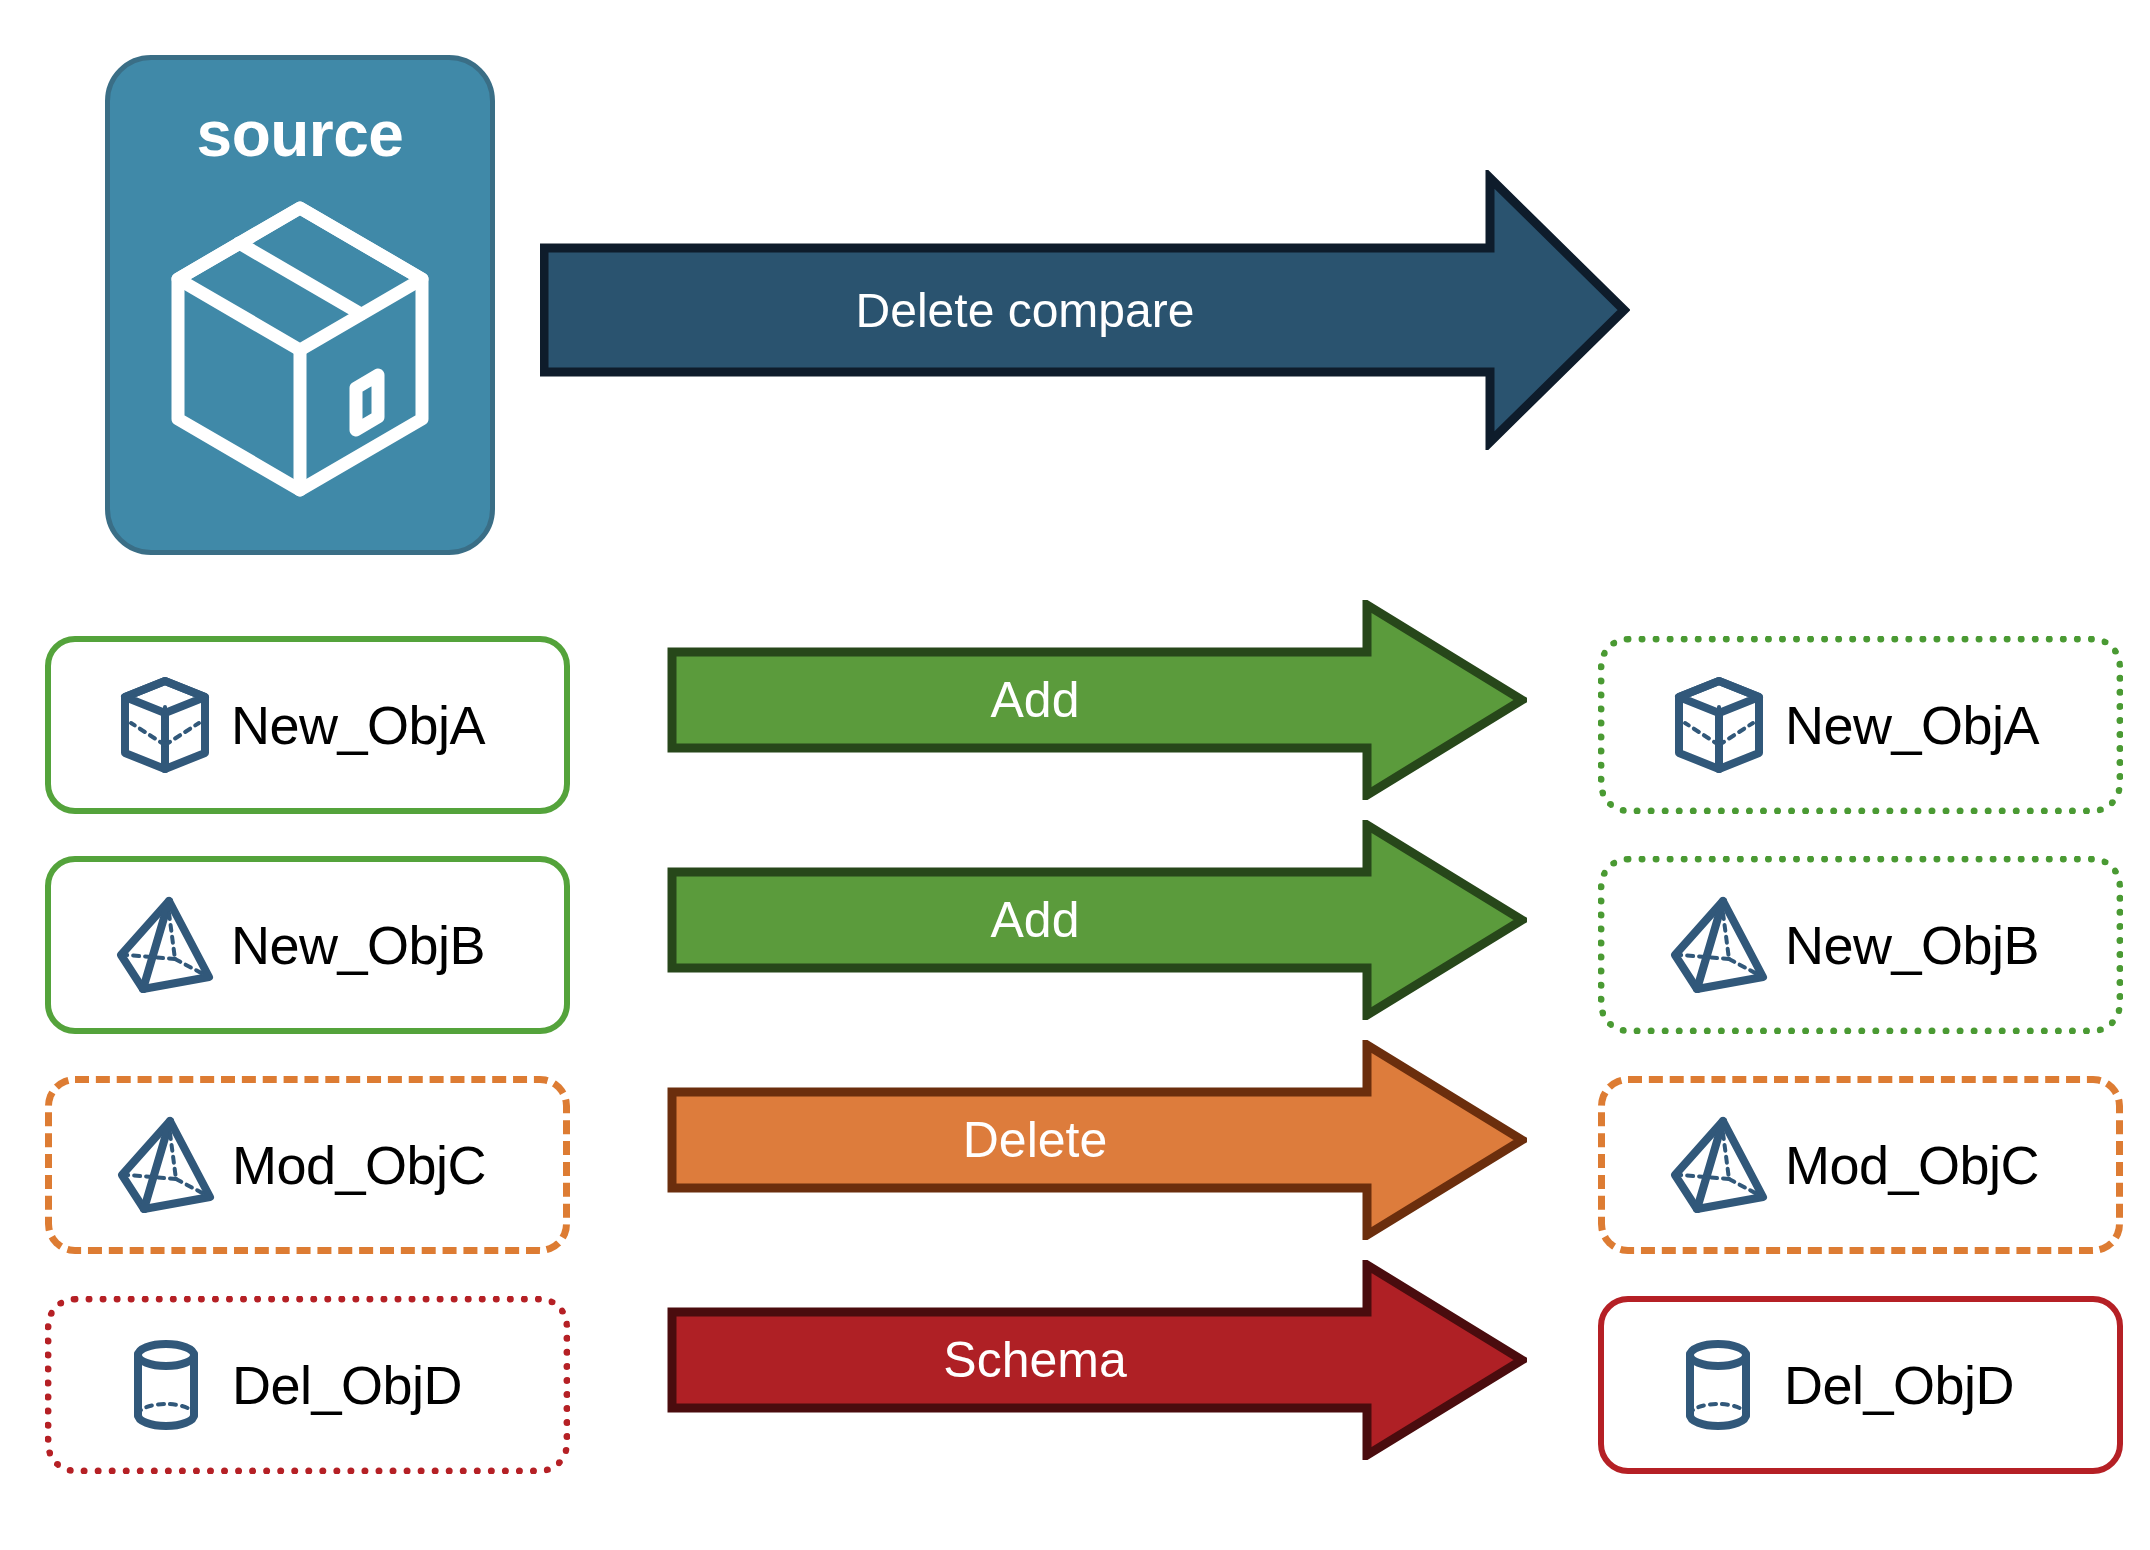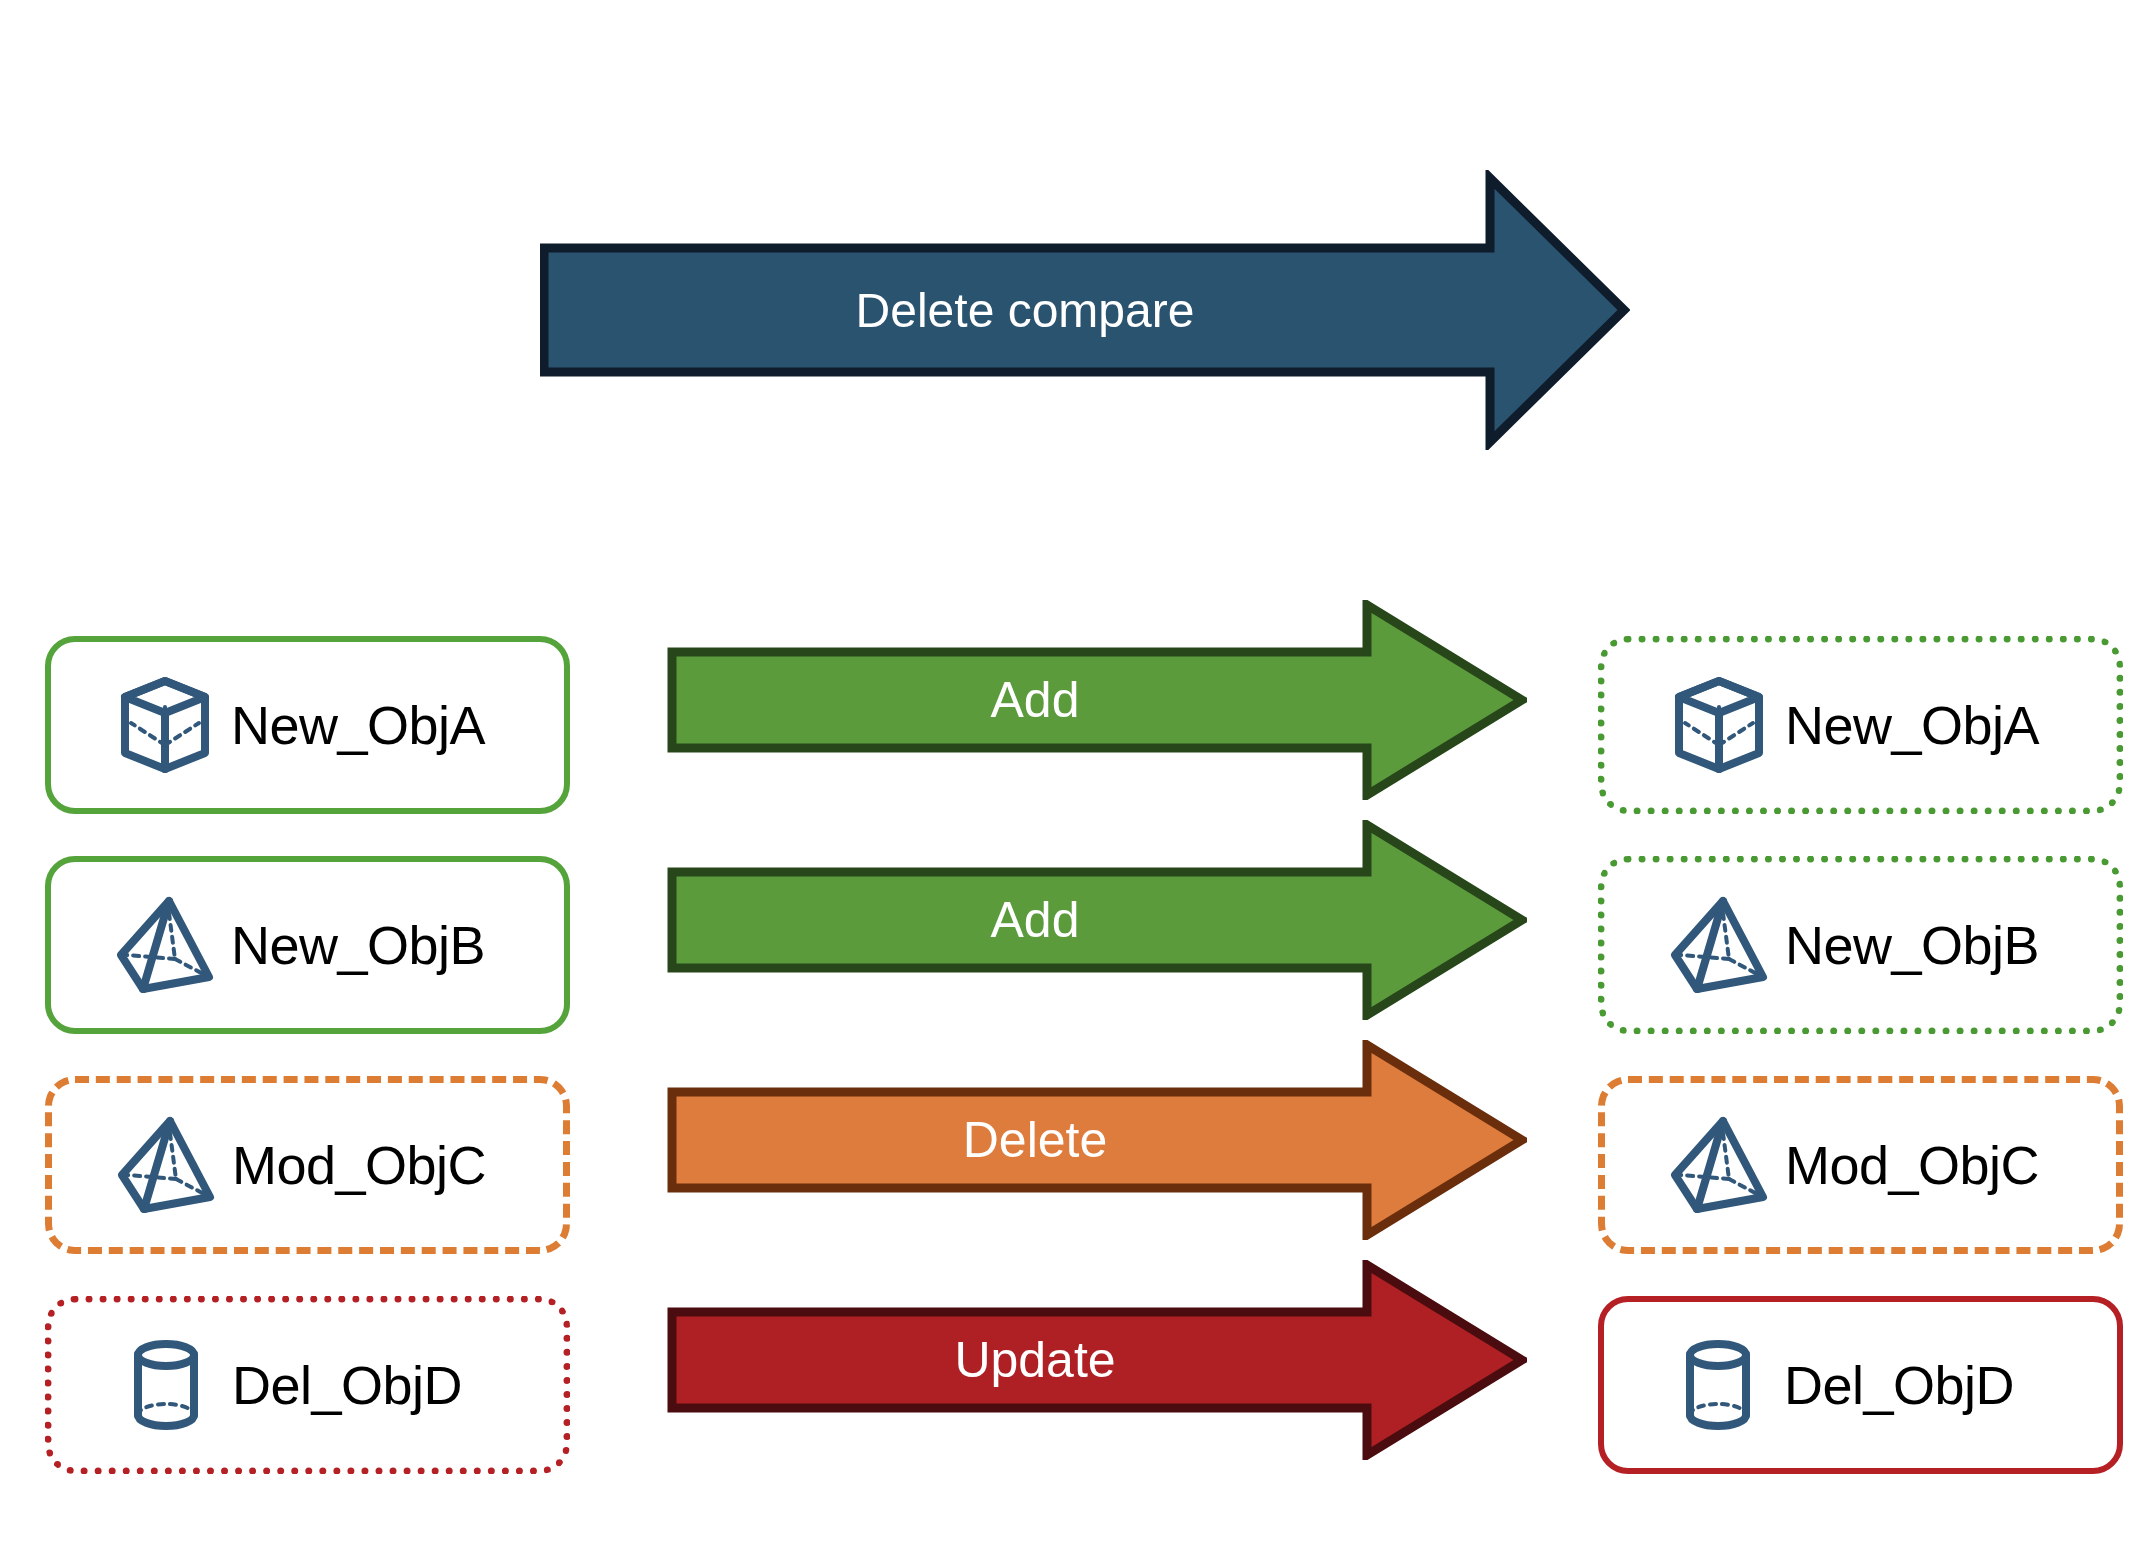--- a/index.html
+++ b/index.html
@@ -72,20 +72,34 @@
     display:flex;align-items:center;justify-content:center;
     color:#ffffff;font-size:50px;padding-right:110px;box-sizing:border-box;
     pointer-events:none;user-select:none;
   }
 </style>
 </head>
 <body>
 
 <div class="stage">
 
+  <div class="endpoint" id="source-box">
+    <div class="endpoint-title">source</div>
+    <div class="endpoint-icon">
+      <svg width="300" height="320" viewBox="0 0 300 320">
+        <g fill="none" stroke="#ffffff" stroke-width="13" stroke-linejoin="round" stroke-linecap="round">
+          <path d="M150 28 L272 99 L272 239 L150 310 L28 239 L28 99 Z"></path>
+          <path d="M150 28 L28 99 L150 170 L272 99 Z"></path>
+          <path d="M150 170 L150 310"></path>
+          <path d="M89 63 L211 134"></path>
+          <path d="M206 208 L228 195 L228 237 L206 250 Z"></path>
+        </g>
+      </svg>
+    </div>
+  </div>
 
   <div id="schema-arrow">
     <svg width="1090" height="280" viewBox="0 0 1090 280">
       <polygon points="4,78 950,78 950,8 1084,140 950,272 950,202 4,202" fill="#2A536F" stroke="#0E1C2B" stroke-width="9" stroke-linejoin="miter"></polygon>
     </svg>
     <div class="lbl">Delete compare</div>
   </div>
 
 
   <div class="row" id="row-0">
@@ -236,21 +250,21 @@
           <path d="M24 82 A28 11 0 0 1 80 82" fill="none" stroke="#31587A" stroke-width="4" stroke-dasharray="6 6" stroke-linecap="round"></path>
         </svg>
       </span>
       <span class="nm">Del_ObjD</span>
     </div>
 
     <div class="rowarrow">
       <svg width="860" height="200" viewBox="0 0 860 200">
         <polygon points="5,52 700,52 700,5 855,100 700,195 700,148 5,148" fill="#AF2025" stroke="#4A0C0E" stroke-width="9" stroke-linejoin="miter"></polygon>
       </svg>
-      <div class="lbl">Update</div>
+      <div class="lbl">Schema</div>
     </div>
 
     <div class="card right b-solid-red">
       <span class="ico">
         <svg width="104" height="104" viewBox="0 0 104 104">
           <g fill="none" stroke="#31587A" stroke-width="8" stroke-linejoin="round" stroke-linecap="round">
             <ellipse cx="52" cy="22" rx="28" ry="11"></ellipse>
             <path d="M24 22 L24 82"></path>
             <path d="M80 22 L80 82"></path>
             <path d="M24 82 A28 11 0 0 0 80 82"></path>

